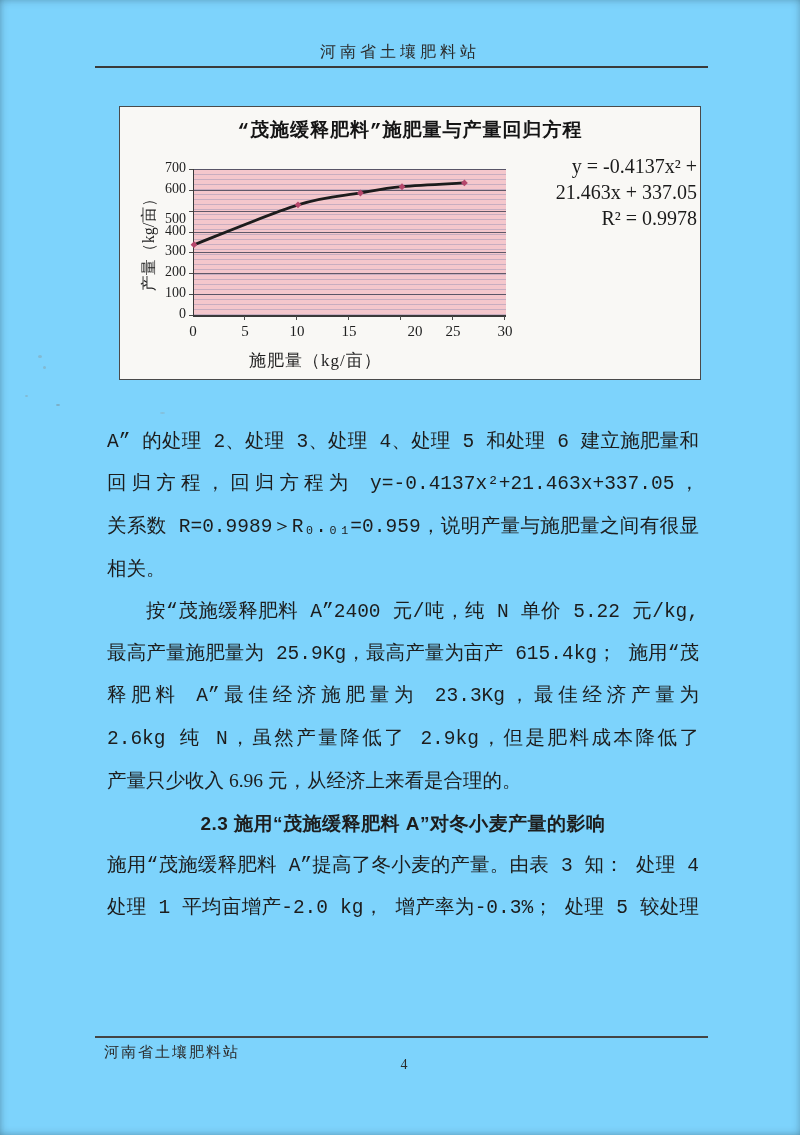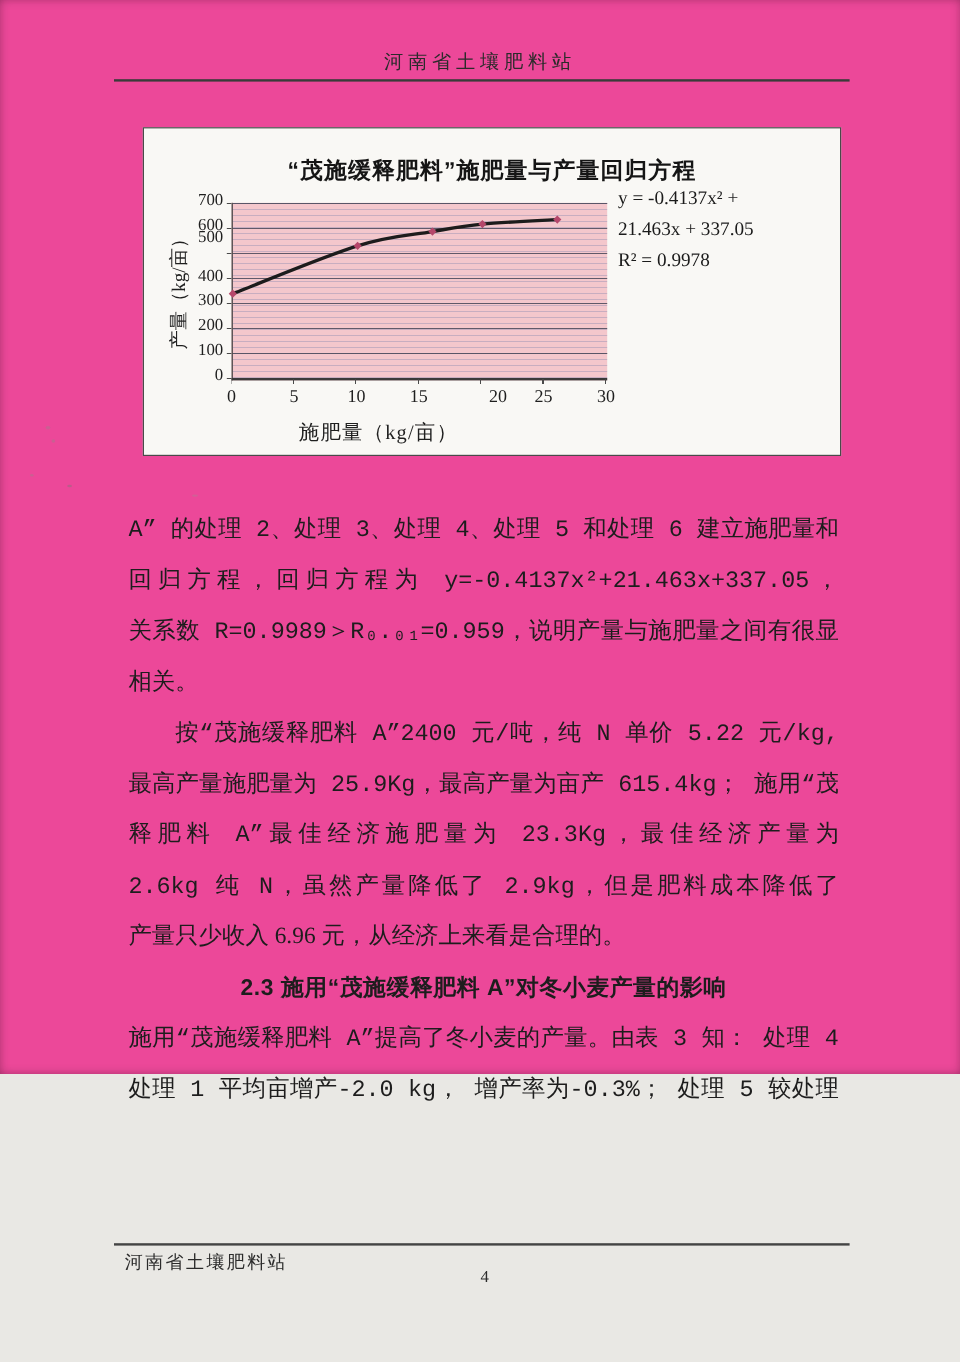--- a/index.html
+++ b/index.html
@@ -3,22 +3,22 @@
 <meta charset="utf-8">
 <style>
   html,body{margin:0;padding:0;}
   body{
     width:800px;height:1135px;
     background:#e9e8e4;
     font-family:"Liberation Serif","DejaVu Serif",serif;
     position:relative;overflow:hidden;
   }
   .page{
-    position:absolute;left:0;top:0;width:800px;height:895px;
-    background:#ec4899;
+    position:absolute;left:0;top:0;width:800px;height:1135px;
+    background:#7dd3fc;
     box-shadow:
       inset 5px 0 8px -4px rgba(0,0,0,.18),
       inset -5px 0 8px -4px rgba(0,0,0,.14),
       inset 0 5px 8px -4px rgba(0,0,0,.14),
       inset 0 -5px 8px -4px rgba(0,0,0,.16);
     color:#222;
   }
   
   .header-title{
     position:absolute;top:42px;left:0;width:800px;
@@ -29,22 +29,21 @@
     background:#3a3a3a;
   }
   
   .chart-figure{
     position:absolute;left:119px;top:106px;width:580px;height:272px;
     border:1px solid #4a4a4a;background:#f9f8f5;
   }
   .chart-title{
     position:absolute;top:10px;left:0;width:100%;text-align:center;
     font-weight:bold;font-size:19px;letter-spacing:1px;color:#151515;
-    font-family:Liberation Sans, sans-serif;
-    margin-top:12px;
+    font-family:Liberation Mono, monospace;
   }
   .plot-area{
     position:absolute;left:73px;top:62px;width:312px;height:146px;
     background-color:#f4c7cc;
     background-image:
       repeating-linear-gradient(to bottom, rgba(70,70,88,.85) 0 1px, transparent 1px 20.857px),
       repeating-linear-gradient(to bottom, rgba(128,132,172,.38) 0 1px, transparent 1px 5px);
     border-left:1px solid #3a3a3a;
     border-bottom:2px solid #3a3a3a;
   }
@@ -69,21 +68,21 @@
     position:absolute;left:-51px;top:124px;width:160px;height:20px;
     text-align:center;font-size:16px;color:#1f1f1f;
     transform:rotate(-90deg);
   }
   .x-axis-title{
     position:absolute;left:129px;top:242px;width:200px;text-align:left;
     font-size:17px;color:#1f1f1f;letter-spacing:1px;
   }
   .equation{
     position:absolute;left:395px;top:46px;width:182px;
-    text-align:left;font-size:16px;line-height:26px;color:#1b1b1b;
+    text-align:right;font-size:20px;line-height:26px;color:#1b1b1b;
   }
   
   .body-text{
     position:absolute;left:107px;top:421px;width:592px;
   }
   .line{
     height:42.4px;line-height:42.4px;font-size:19.5px;color:#1d1d1d;
     white-space:nowrap;
   }
   .line.jfy{text-align:justify;text-align-last:justify;white-space:normal;
@@ -118,21 +117,21 @@
   <div class="header-title">河南省土壤肥料站</div>
   <div class="header-rule"></div>
 
   <div class="chart-figure">
     <div class="chart-title">“茂施缓释肥料”施肥量与产量回归方程</div>
 
     <span class="y-axis-title">产量（kg/亩）</span>
 
     <span class="y-tick" style="top:53px">700</span>
     <span class="y-tick" style="top:73.9px">600</span>
-    <span class="y-tick" style="top:84px">500</span>
+    <span class="y-tick" style="top:104px">500</span>
     <span class="y-tick" style="top:115.6px">400</span>
     <span class="y-tick" style="top:136.4px">300</span>
     <span class="y-tick" style="top:157.3px">200</span>
     <span class="y-tick" style="top:178.1px">100</span>
     <span class="y-tick" style="top:199px">0</span>
 
     <div class="y-tickmarks"></div>
 
     <div class="plot-area">
       <svg class="plot-svg" id="curve-svg" width="312" height="146" viewBox="0 0 312 146">

